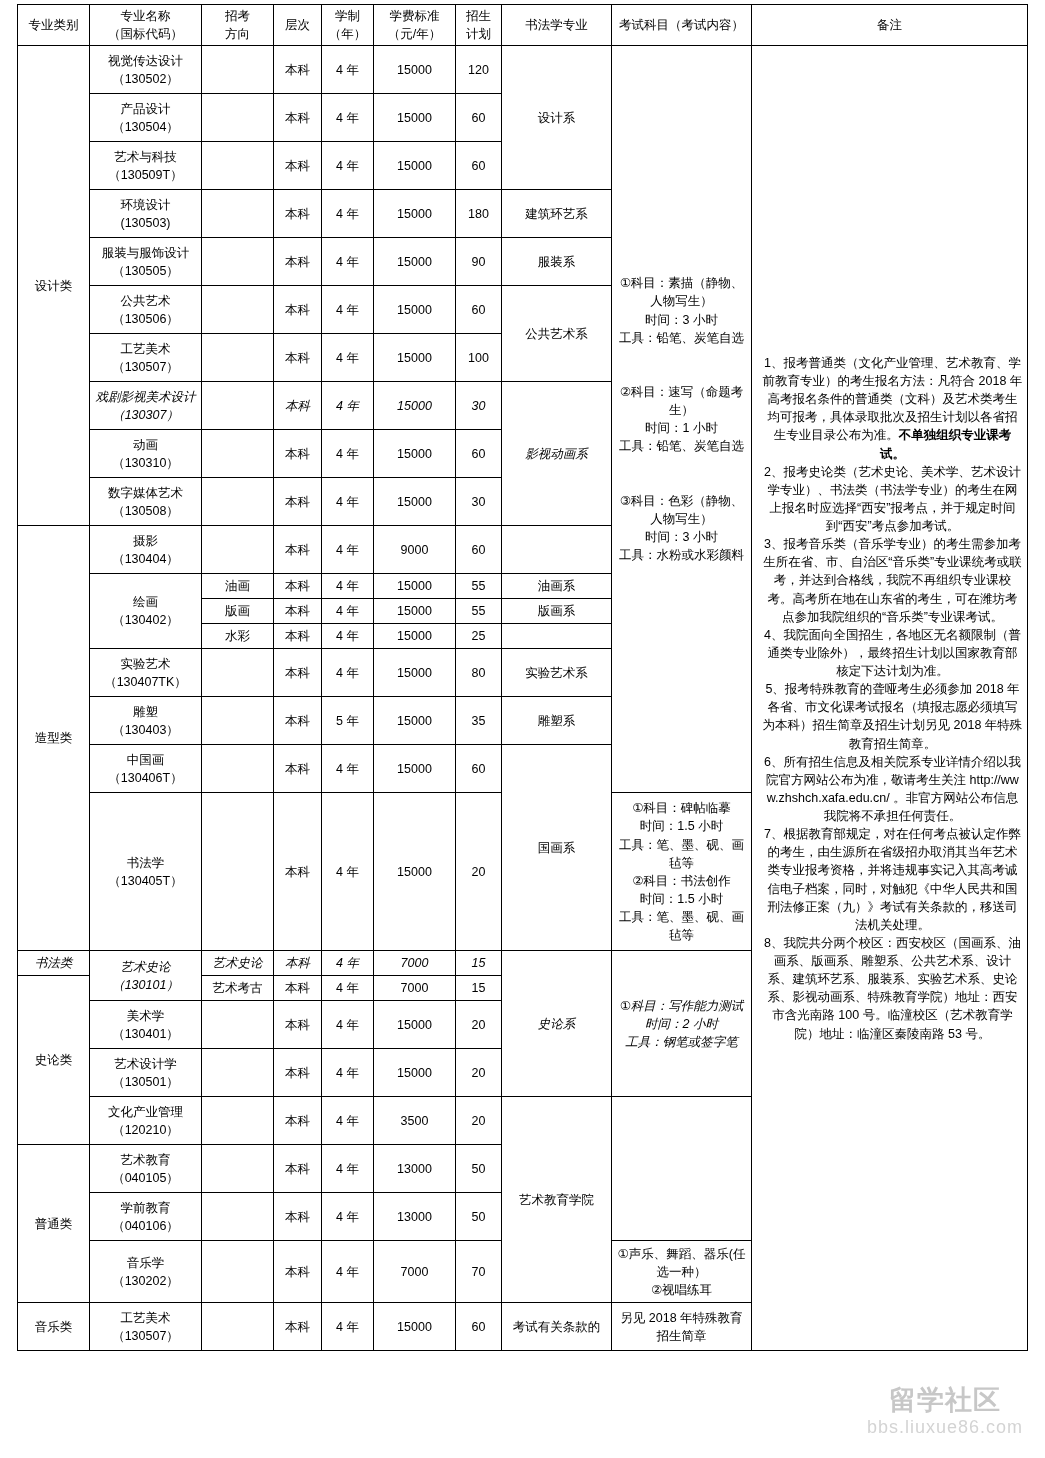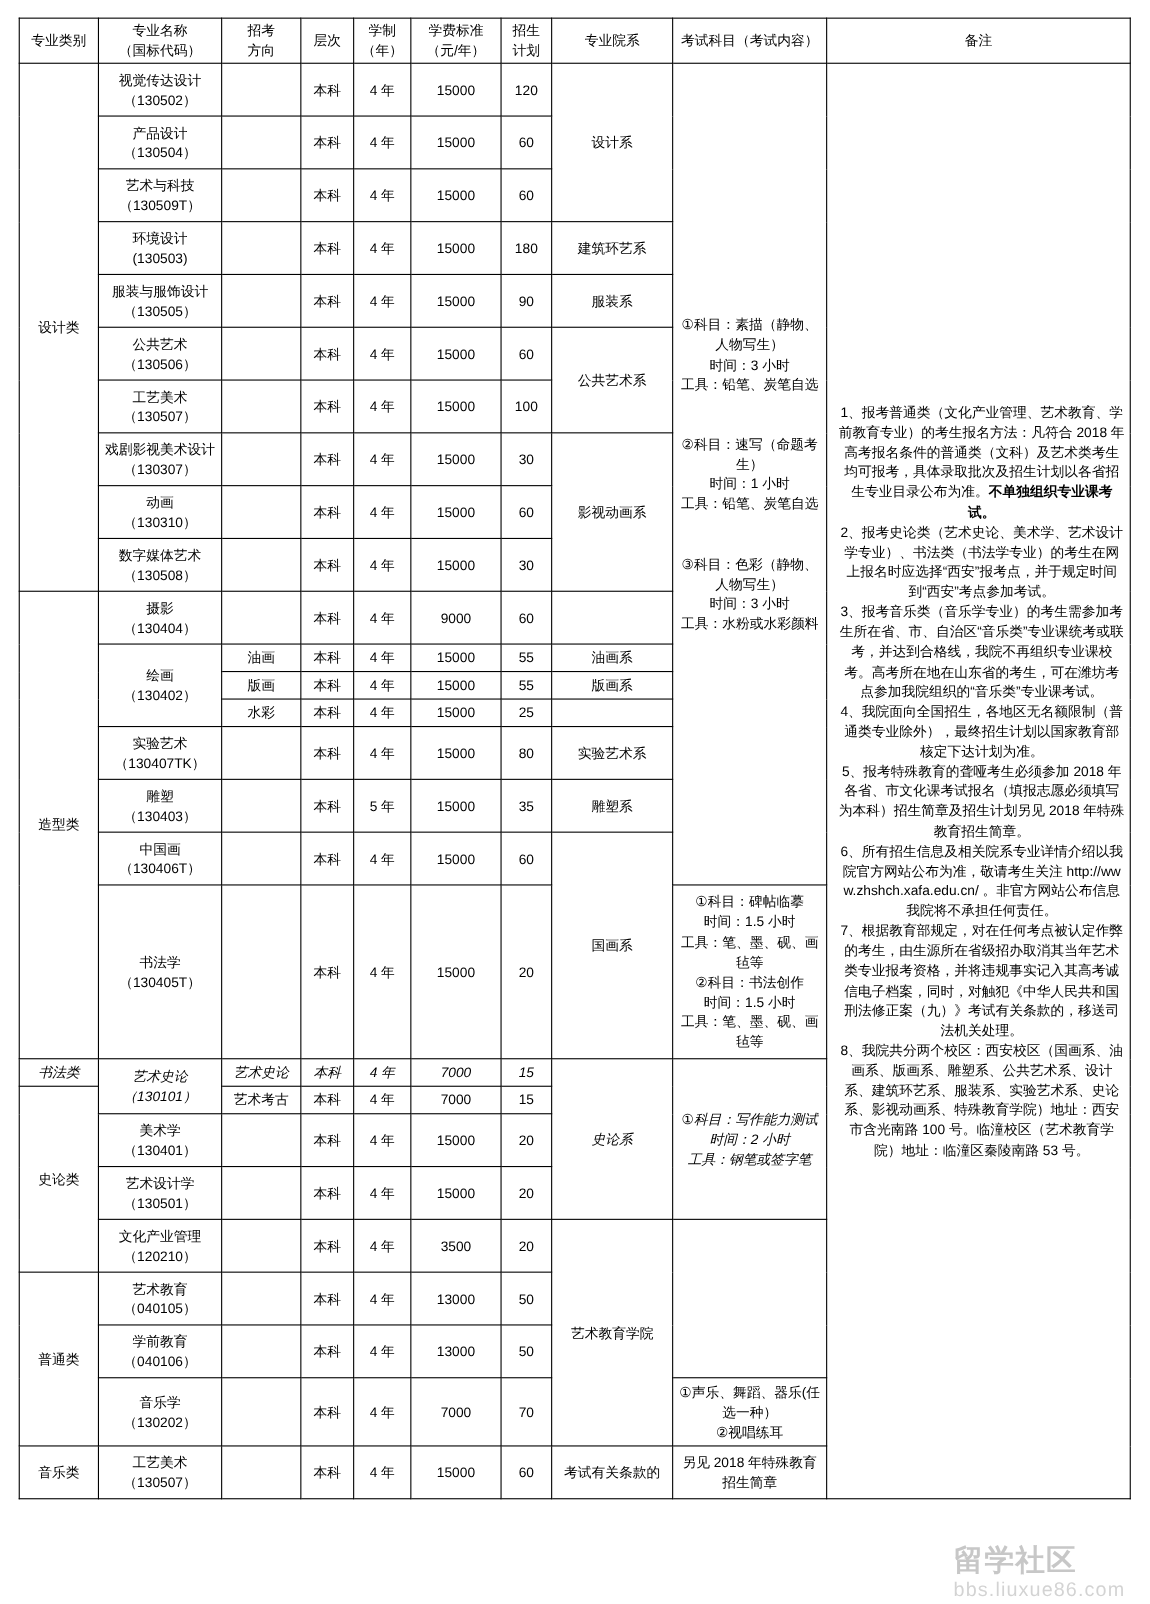--- a/index.html
+++ b/index.html
@@ -6,21 +6,21 @@
   body{
     width:1045px;
     font-family:"Liberation Sans","DejaVu Sans",sans-serif;
     color:#000;
     -webkit-font-smoothing:antialiased;
   }
   #sheet{
     width:1045px;
     min-height:1458px;
     position:relative;
-    padding:16px 0 0 0;
+    padding:4px 0 0 0;
     box-sizing:border-box;
     border-radius:12px;
   }
   table.main{
     border-collapse:collapse;
     table-layout:fixed;
     margin:0 auto;
     width:1010px;
   }
   table.main td, table.main th{
@@ -47,21 +47,22 @@
     vertical-align:top;
     padding:8px 10px;
     line-height:1.75;
     font-size:12.5px;
   }
   .remark p{margin:0 0 0 6px;text-indent:0;}
   .bold{font-weight:bold;}
   .wm{
     position:absolute;
     right:22px;
-    bottom:2px;
+    bottom:20px;
+    text-align:center;
     opacity:.55;
     pointer-events:none;
   }
   .wm .wm1{
     font-size:27px;
     font-weight:bold;
     color:#9a9a9a;
     letter-spacing:1px;
     line-height:1;
   }
@@ -92,21 +93,21 @@
     </colgroup>
     <tbody id="tbody">
         <tr class="hdr">
           <td>专业类别</td>
           <td>专业名称<br>（国标代码）</td>
           <td>招考<br>方向</td>
           <td>层次</td>
           <td>学制<br>（年）</td>
           <td>学费标准<br>（元/年）</td>
           <td>招生<br>计划</td>
-          <td>专业院系</td>
+          <td>书法学专业</td>
           <td>考试科目（考试内容）</td>
           <td>备注</td>
         </tr>
         <tr style="height: 48px;">
           <td rowspan="10" class="vert">设计类</td>
           <td class="namecell">视觉传达设计<br>（130502）</td>
           <td></td>
           <td>本科</td>
           <td>4 年</td>
           <td>15000</td>
@@ -170,21 +171,21 @@
           <td rowspan="2">公共艺术系</td>
         </tr>
         <tr style="height: 48px;">
           <td class="namecell">工艺美术<br>（130507）</td>
           <td></td>
           <td>本科</td>
           <td>4 年</td>
           <td>15000</td>
           <td>100</td>
         </tr>
-        <tr style="height: 48px;">
+        <tr style="height: 48px; font-style: italic;">
           <td class="namecell">戏剧影视美术设计<br>（130307）</td>
           <td></td>
           <td>本科</td>
           <td>4 年</td>
           <td>15000</td>
           <td>30</td>
           <td rowspan="3">影视动画系</td>
         </tr>
         <tr style="height: 48px;">
           <td class="namecell">动画<br>（130310）</td>

